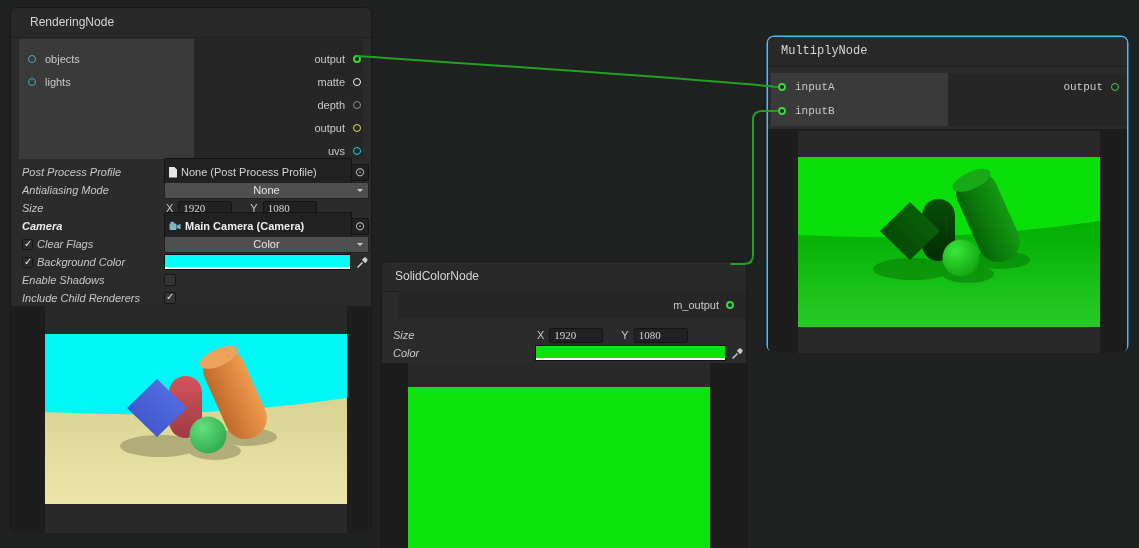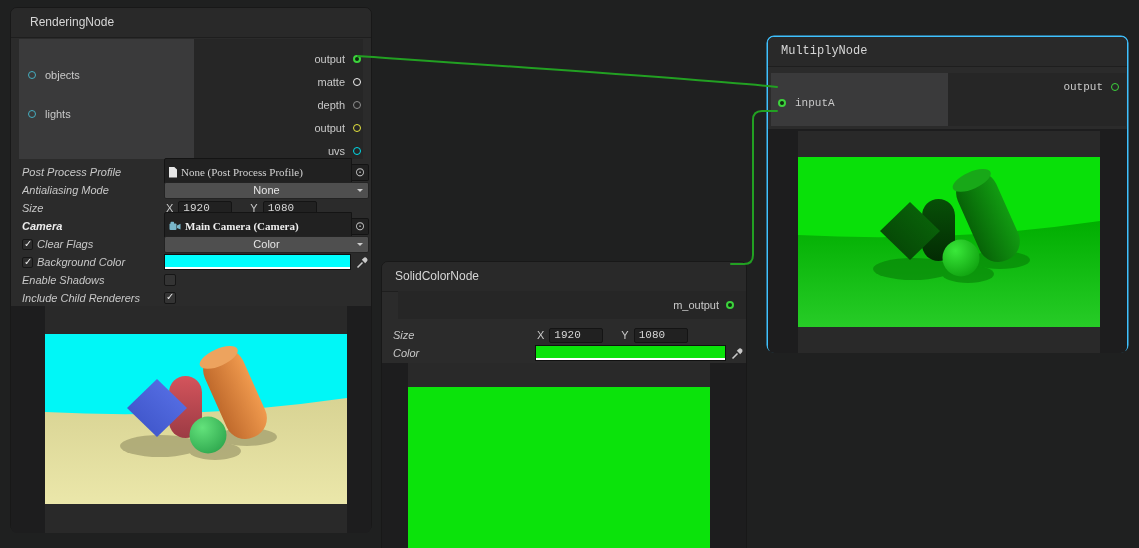--- a/index.html
+++ b/index.html
@@ -9,53 +9,53 @@
     border-radius:7px;box-sizing:border-box;}
   .node.selected{border:1px solid var(--selected);box-shadow:0 0 0 .5px var(--selected);font-family:Liberation Mono, monospace;}
   .node-header{height:29px;line-height:29px;padding-left:13px;color:#d6d6d6;font-size:12px;
     background:var(--header-bg);border-bottom:1px solid #1e1e1e;border-radius:6px 6px 0 0;}
   .node-header.inset{padding-left:19px;}
   .ports{position:absolute;left:0;right:0;}
   .in-panel{position:absolute;background:var(--panel-bg);}
   .out-panel{position:absolute;background:var(--outputs-bg);}
   .port-row{display:flex;align-items:center;height:23px;}
   .port-row.out{justify-content:flex-end;gap:8px;padding-right:2px;}
-  .port-row.in{gap:9px;padding-left:9px;margin-top:16px;}
+  .port-row.in{gap:9px;padding-left:9px;}
   .plabel{font-size:11px;color:#c9c9c9;}
   .dot{width:8px;height:8px;border-radius:50%;flex:none;box-sizing:border-box;}
   .outline-teal{border:1.5px solid var(--port-teal);}
   .outline-green{border:1.5px solid var(--port-green);}
   .outline-white{border:1.5px solid var(--port-white);}
   .outline-gray{border:1.5px solid var(--port-gray);}
   .outline-yellow{border:1.5px solid var(--port-yellow);}
   .outline-cyan{border:1.5px solid var(--port-cyan);}
   .filled-green{border:2.5px solid var(--port-green);background:#0e2a0e;}
   .props{position:absolute;left:0;right:0;}
   .prop-row{display:flex;align-items:center;height:18px;padding:0 2px 0 11px;
     font-size:11px;color:#c8c8c8;box-sizing:border-box;}
   .prop-label{width:142px;flex:none;white-space:nowrap;overflow:hidden;font-style:italic;}
   .prop-label.short{width:127px;}
   .prop-label.bold{color:#ececec;font-weight:bold;}
   .prop-value{flex:1;display:flex;align-items:center;gap:4px;min-width:0;}
   .obj-field{flex:1;height:15px;background:var(--field-bg);border:1px solid #141414;
     border-radius:2px 0 0 2px;display:flex;align-items:center;gap:4px;padding:6px 4px;
-    color:#d4d4d4;white-space:nowrap;overflow:hidden;font-family:Liberation Serif, serif;}
+    color:#d4d4d4;white-space:nowrap;overflow:hidden;}
   .obj-field.bold{color:#efefef;font-weight:bold;}
   .picker{width:16px;height:15px;background:var(--field-bg);border:1px solid #141414;
     border-left:none;border-radius:0 2px 2px 0;display:flex;align-items:center;
     justify-content:center;color:#bdbdbd;font-size:12px;flex:none;}
   .picker::before{content:"⊙";}
   .dropdown{flex:1;height:15px;background:var(--dropdown-bg);border:1px solid #232323;
     border-radius:2px;display:flex;align-items:center;padding:0 5px;color:#e6e6e6;
     position:relative;justify-content:center;}
   .dropdown::after{content:"";position:absolute;right:5px;top:6px;
     border:3.5px solid transparent;border-top-color:#cccccc;}
   .num-field{width:44px;height:13px;background:var(--field-bg);border:1px solid #141414;
     border-radius:2px;color:#d6d6d6;font-size:11px;padding:0 4px;
-    font-family:Liberation Mono, monospace;}
+    font-family:Liberation Serif, serif;}
   .axis{color:#c8c8c8;margin:0 1px 0 2px;}
   .gapY{width:8px;flex:none;}
   .swatch{flex:1;height:14px;position:relative;border:1px solid #101010;}
   .swatch .alpha{position:absolute;left:0;right:0;bottom:0;height:2px;background:#ffffff;}
   .swatch.cyan{background:var(--swatch-cyan);}
   .swatch.green{background:var(--swatch-green);}
   .eyedrop{width:14px;height:14px;flex:none;display:flex;align-items:center;justify-content:center;}
   .checkbox{width:12px;height:12px;background:#343434;border:1px solid #161616;
     border-radius:2px;position:relative;flex:none;box-sizing:border-box;}
   .checkbox.mini{width:11px;height:11px;margin-right:4px;background:#2d2d2d;}

